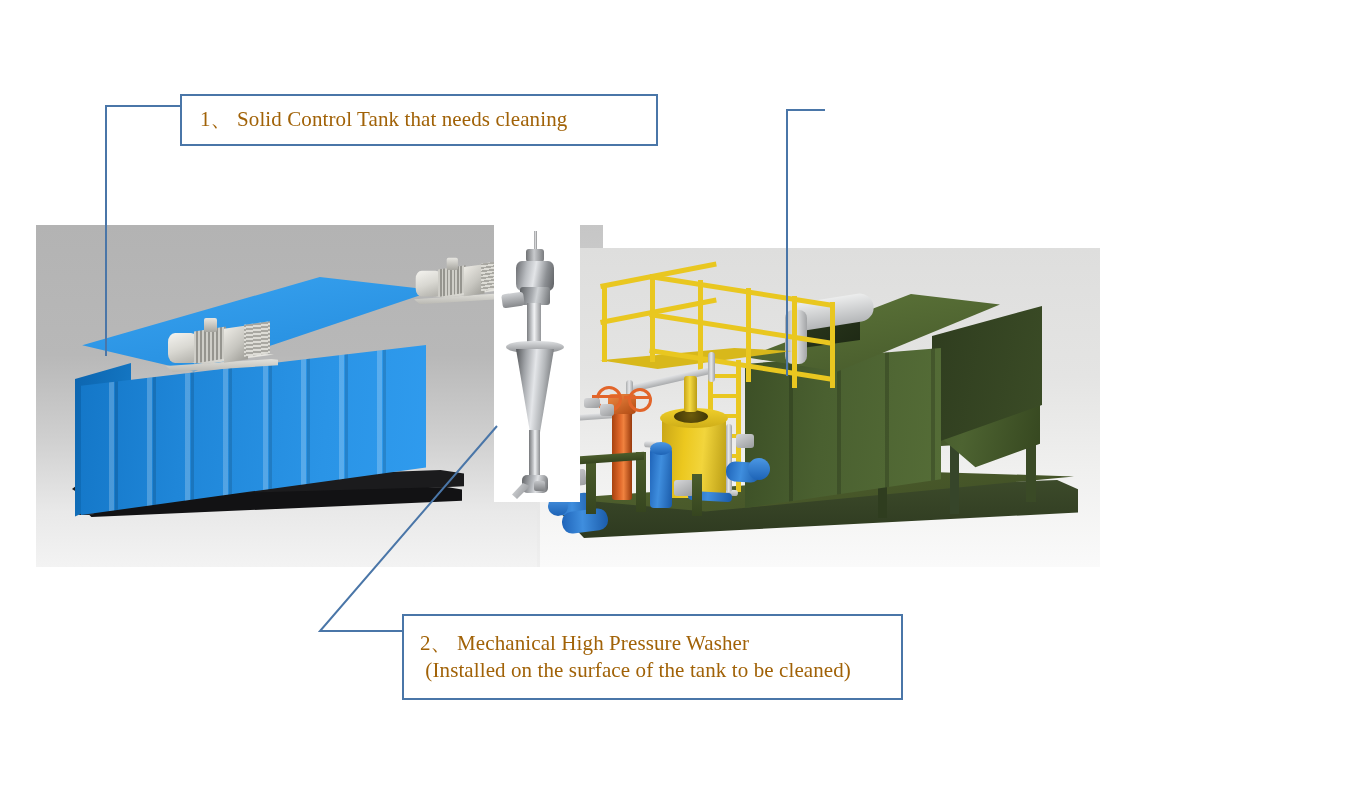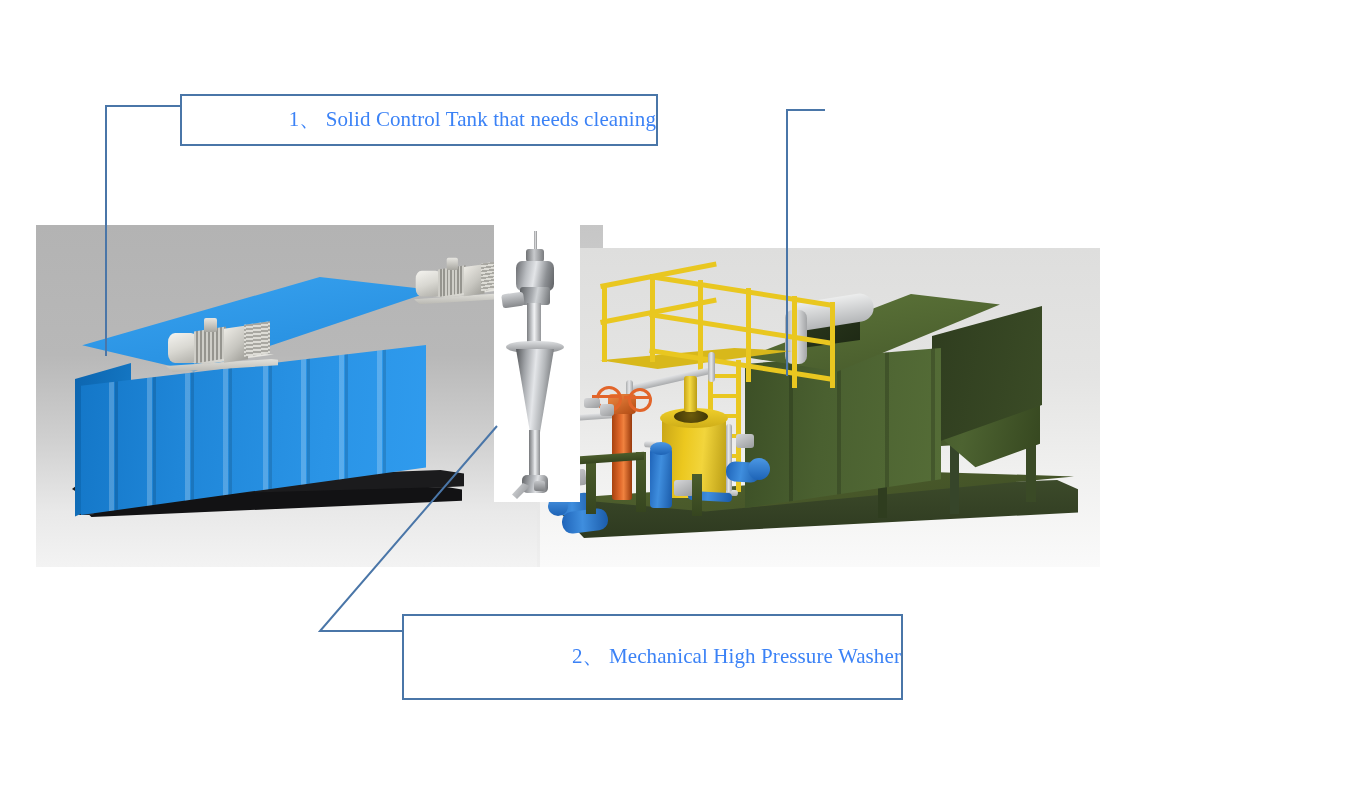--- a/index.html
+++ b/index.html
@@ -9,28 +9,27 @@
   }
   .stage{position:absolute;inset:0;}
 
   
   .callout{
     position:absolute;border:2px solid #4a76a8;background:#ffffff;
     box-sizing:border-box;display:flex;flex-direction:column;justify-content:center;
     z-index:40;
   }
   .callout .ln{
-    font-size:21px;color:#3b82f6;line-height:1.30;white-space:pre;padding-left:18px;
+    font-size:21px;color:#a16207;line-height:1.30;white-space:pre;padding-left:18px;
     letter-spacing:.1px;
-    text-align:right;
   }
   #callout-1{left:180px;top:94px;width:478px;height:52px;}
   #callout-3{left:825px;top:84px;width:493px;height:52px;}
   #callout-2{left:402px;top:614px;width:501px;height:86px;}
-  #callout-2 .ln{padding-left:16px;margin-left:19px;}
+  #callout-2 .ln{padding-left:16px;}
 
   
   .leaders{position:absolute;left:0;top:0;width:1360px;height:792px;z-index:35;}
 
   
   #photo-tank{
     position:absolute;left:36px;top:225px;width:567px;height:342px;overflow:hidden;
     background:linear-gradient(#b3b3b3 0%, #b8b8b8 38%, #cfcfcf 62%, #e9e9e9 84%, #f3f3f3 100%);
     z-index:10;
   }
@@ -346,15 +345,16 @@
     <path d="M825,110 L787,110 L787,376" fill="none" stroke="#4a76a8" stroke-width="2"></path>
   </svg>
 
   <div class="callout" id="callout-1">
     <div class="ln">1、 Solid Control Tank that needs cleaning</div>
   </div>
 
 
   <div class="callout" id="callout-2">
     <div class="ln">2、 Mechanical High Pressure Washer</div>
+    <div class="ln"> (Installed on the surface of the tank to be cleaned)</div>
   </div>
 
 </div>
 
 </body></html>

